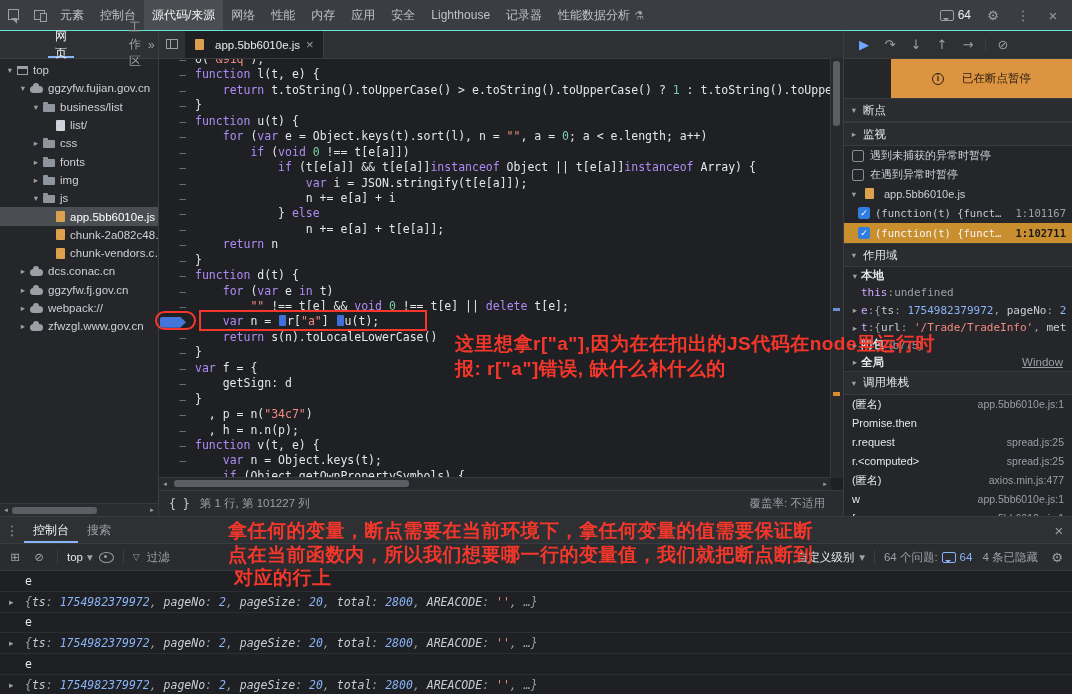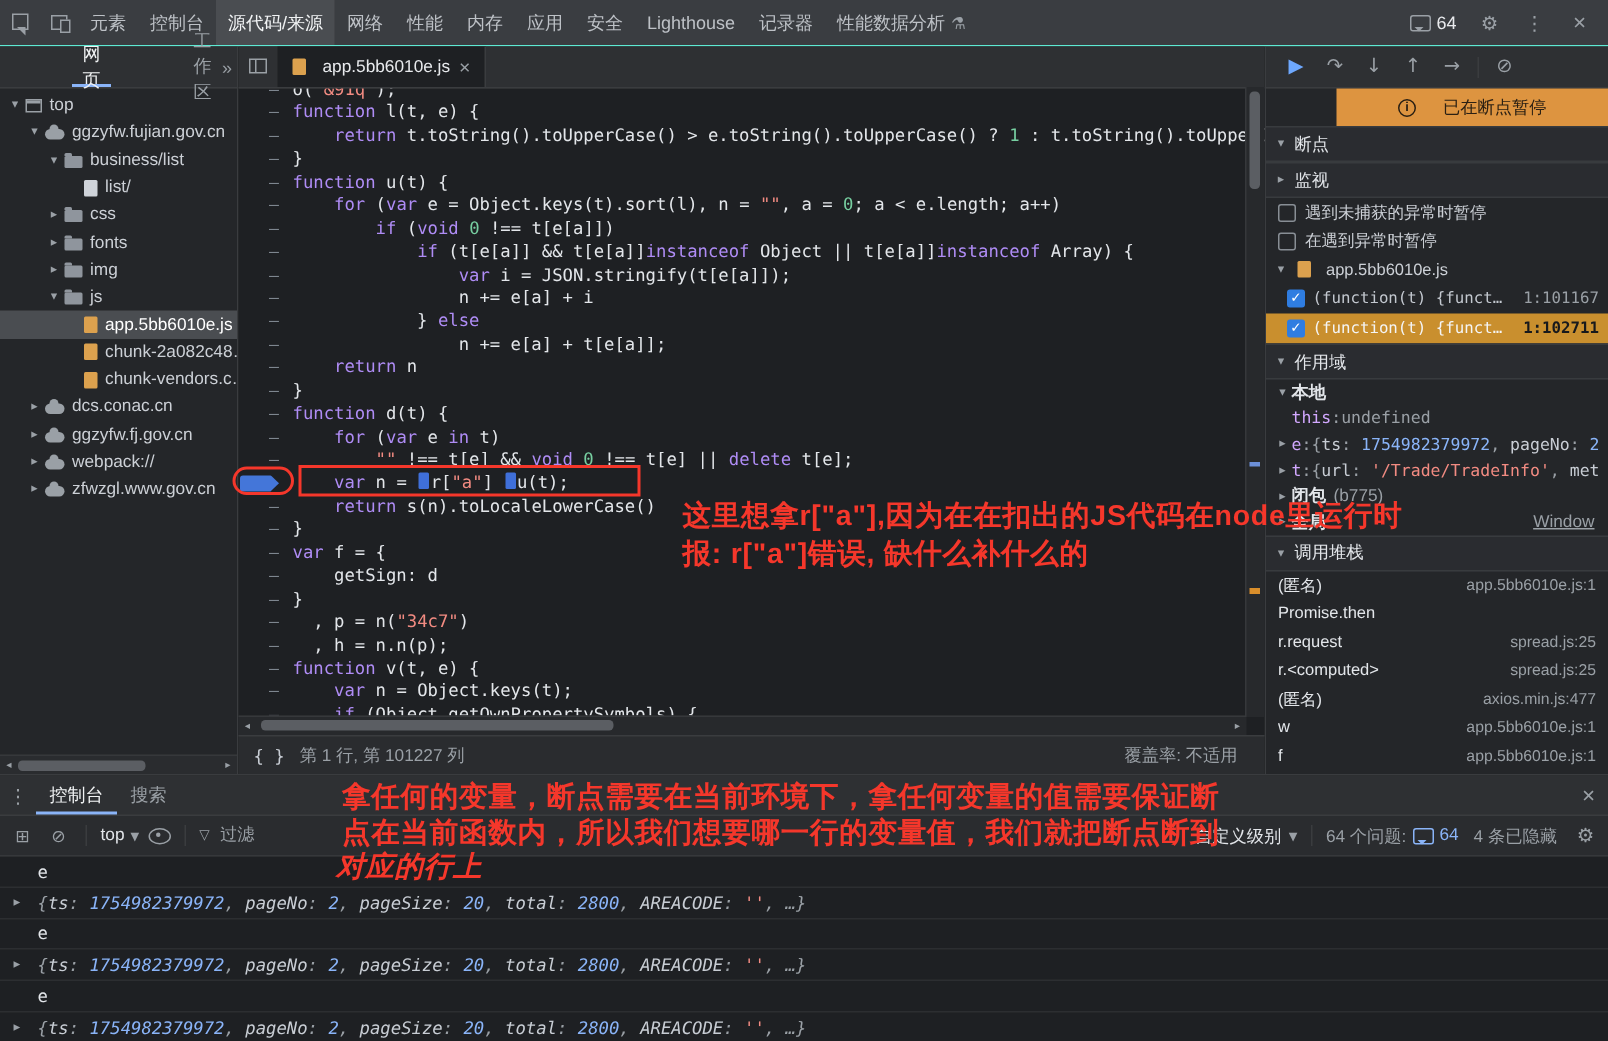--- a/index.html
+++ b/index.html
@@ -86,21 +86,21 @@
   .edit-status{height:25px;background:#2a2c2f;border-top:1px solid #3a3c3f;display:flex;align-items:center;gap:10px;padding:0 10px;color:#9aa0a6;font-size:11.5px;flex:none;}
   .pp{font-family:"DejaVu Sans Mono",monospace;color:#c8cdd4;}
   .cov{margin-left:auto;padding-right:8px;}
 
   
   .debugger{width:228px;flex:none;background:#242629;border-left:1px solid #3a3c3f;display:flex;flex-direction:column;overflow:hidden;}
   .dbg-toolbar{height:27px;background:#2e3033;border-bottom:1px solid #3a3c3f;display:flex;align-items:center;padding:0 8px;gap:2px;flex:none;}
   .dbg-ic{width:24px;text-align:center;color:#9aa0a6;font-size:13px;font-family:"DejaVu Sans",sans-serif;}
   .dbg-ic.resume{color:#6ea8fe;}
   .vsep{width:1px;height:14px;background:#3a3c3f;margin:0 3px;flex:none;}
-  .paused-banner{height:25px;background:#dd9440;color:#2b2013;display:flex;align-items:center;justify-content:center;gap:18px;font-size:11.5px;flex:none;margin-left:47px;}
+  .paused-banner{height:39px;background:#dd9440;color:#2b2013;display:flex;align-items:center;justify-content:center;gap:18px;font-size:11.5px;flex:none;margin-left:47px;}
   .info-ic{width:12px;height:12px;border-radius:50%;border:1.3px solid #2b2013;box-sizing:border-box;font-size:8.5px;line-height:9px;text-align:center;font-weight:700;}
   .info-ic::before{content:'i';}
   .sec-h{height:22px;background:#2a2c30;border-top:1px solid #383b3e;border-bottom:1px solid #383b3e;display:flex;align-items:center;gap:4px;padding:0 5px;font-size:11.5px;color:#e3e6ea;flex:none;}
   .sec-car{width:10px;text-align:center;color:#9aa0a6;font-size:8.5px;font-family:"DejaVu Sans",sans-serif;}
   .sec-car.open::before{content:'▾';}
   .sec-car.closed::before{content:'▸';}
   .bp-opt{height:19px;display:flex;align-items:center;gap:6px;padding:0 8px;font-size:11px;color:#ccd0d6;white-space:nowrap;overflow:hidden;}
   .cb{width:12px;height:12px;border:1px solid #888e95;border-radius:2px;box-sizing:border-box;flex:none;font-size:9px;line-height:10px;text-align:center;color:#fff;font-family:"DejaVu Sans",sans-serif;}
   .cb.on{background:#2f7de1;border-color:#2f7de1;}
   .cb.on::before{content:'✓';}
@@ -161,21 +161,21 @@
 
   
   .ann{position:absolute;z-index:90;pointer-events:none;color:#f5372b;font-weight:700;font-size:19px;white-space:nowrap;letter-spacing:.5px;}
   .ann-rect{position:absolute;z-index:90;pointer-events:none;border:2px solid #f5372b;box-sizing:border-box;}
   #ann-rect-code{left:199px;top:310px;width:228px;height:21px;}
   #ann-rect-gutter{left:155px;top:311px;width:41px;height:19px;border-radius:10px;}
   #ann-e1{left:455px;top:331px;}
   #ann-e2{left:455px;top:356px;}
   #ann-c1{left:228px;top:518px;}
   #ann-c2{left:228px;top:542px;}
-  #ann-c3{left:224px;top:565px;font-style:italic;}
+  #ann-c3{left:234px;top:565px;}
 </style>
 </head>
 <body>
 
 <div class="devtools">
 
   <div class="main-toolbar">
     <span class="tbicon"><span class="i-inspect"></span></span>
     <span class="tbicon"><span class="i-device"></span></span>
     <div id="main-tabs">

